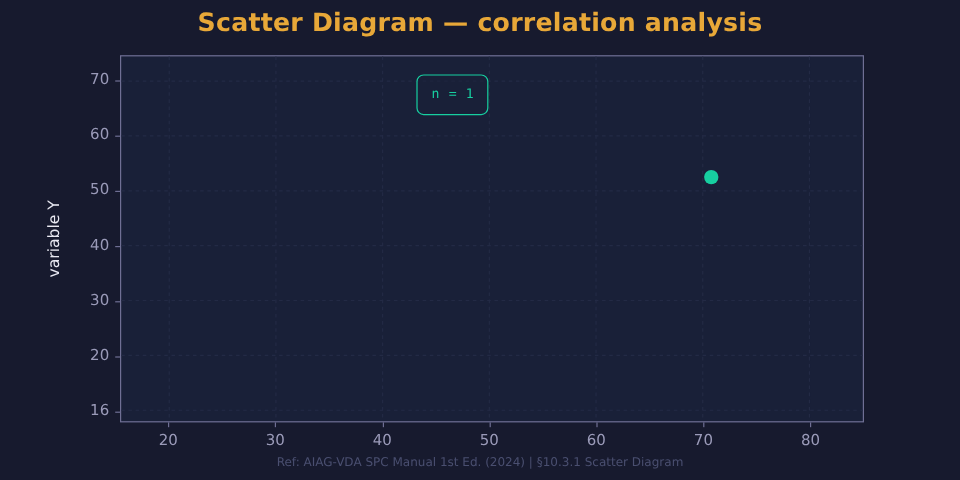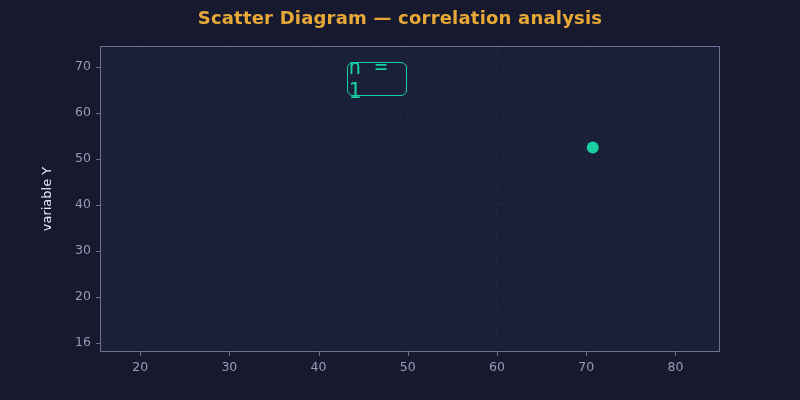--- a/index.html
+++ b/index.html
@@ -23,21 +23,21 @@
   }
 
   
   #title {
     position: absolute;
     left: 0;
     top: 7px;
     width: 800px;
     text-align: center;
     color: #e8a838;
-    font-size: 18px;
+    font-size: 21px;
     font-weight: bold;
     letter-spacing: 0.2px;
     white-space: nowrap;
   }
 
   
   #plot-area {
     position: absolute;
     left: 100px;
     top: 46px;
@@ -127,21 +127,21 @@
     left: 381px;
     top: 63px;
     width: 60px;
     height: 34px;
     box-sizing: border-box;
     border: 1.6px solid #17cfa0;
     border-radius: 6px;
     background: rgba(25,32,56,0.55);
     color: #17cfa0;
     font-family: "DejaVu Sans Mono", monospace;
-    font-size: 21px;
+    font-size: 11px;
     display: flex;
     align-items: center;
     justify-content: center;
     letter-spacing: 0.5px;
   }
 
   
   #footer {
     position: absolute;
     left: 0;
@@ -227,14 +227,15 @@
       <div class="tick-mark-y" style="top: 66.7068px;"></div>
       <div class="tick-label-y" style="top: 66.7068px;">
         <span>70</span>
       </div>
     </div>
 
   <div id="ylabel">variable Y</div>
 
   <div id="annotation" style="left: 347.439px; top: 61.6707px; border-color: rgb(23, 207, 160); color: rgb(23, 207, 160);">n = 1</div>
 
+  <div id="footer">Ref: AIAG-VDA SPC Manual 1st Ed. (2024) | §10.3.1 Scatter Diagram</div>
 
 </div>
 
 </body></html>

